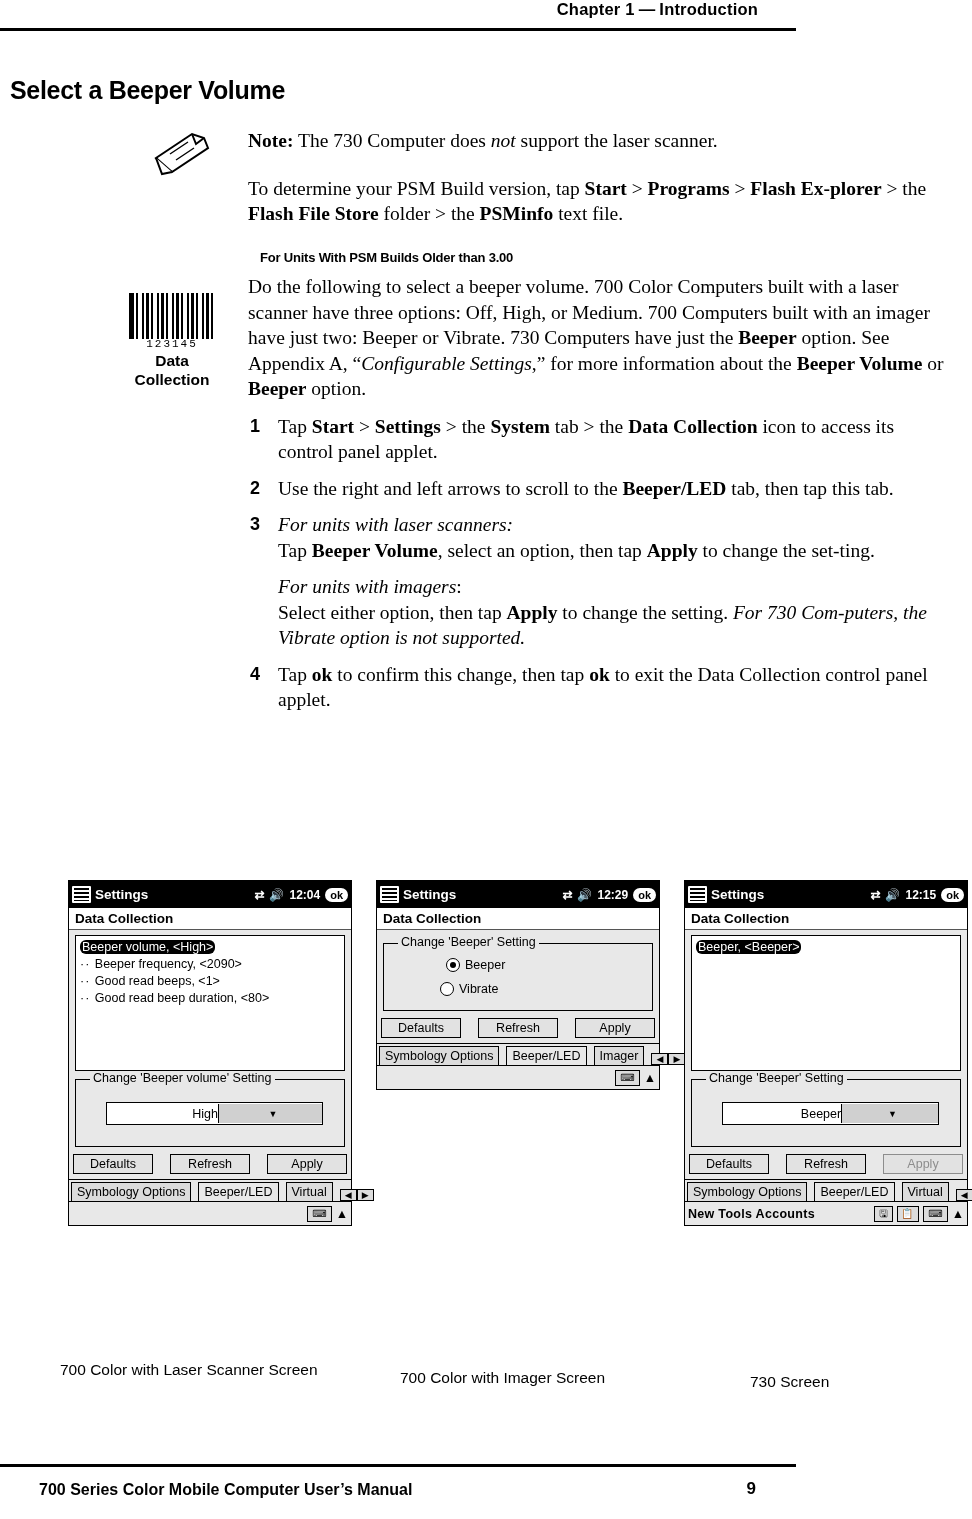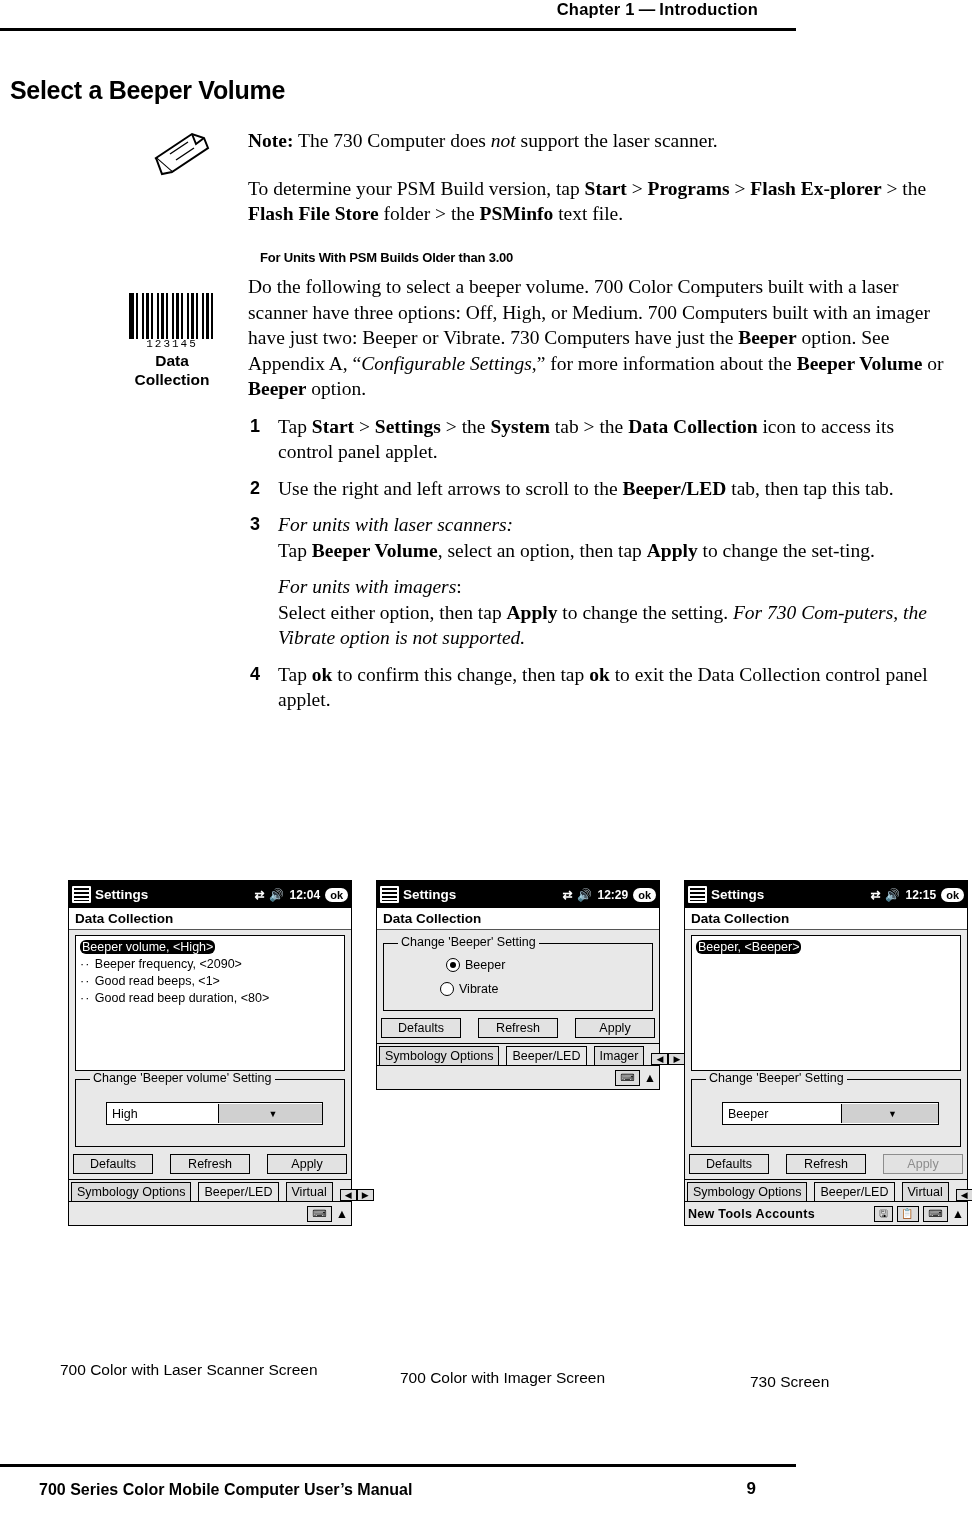--- a/index.html
+++ b/index.html
@@ -235,21 +235,21 @@
     left: 30px;
     top: 22px;
     width: 215px;
     height: 21px;
     background: #fff;
     border: 1px solid #000;
     font-size: 12.5px;
     display: flex;
     align-items: center;
   }
-  .combo span { padding-left: 5px; flex: 1 1 auto; }
+  .combo span { padding-left: 5px; flex: 1 1 auto; text-align: right; }
   .combo .arrow {
     width: 18px;
     height: 19px;
     border-left: 1px solid #000;
     background: #d0d0d0;
     display: flex; align-items: center; justify-content: center;
     font-size: 9px;
   }
   .radio-row {
     position: absolute;

